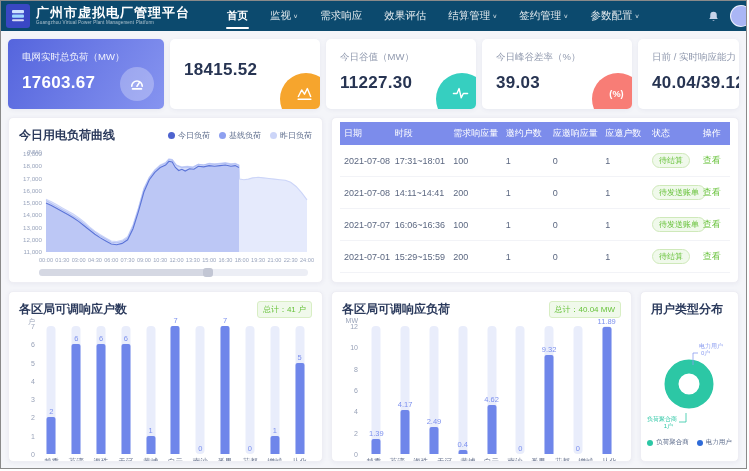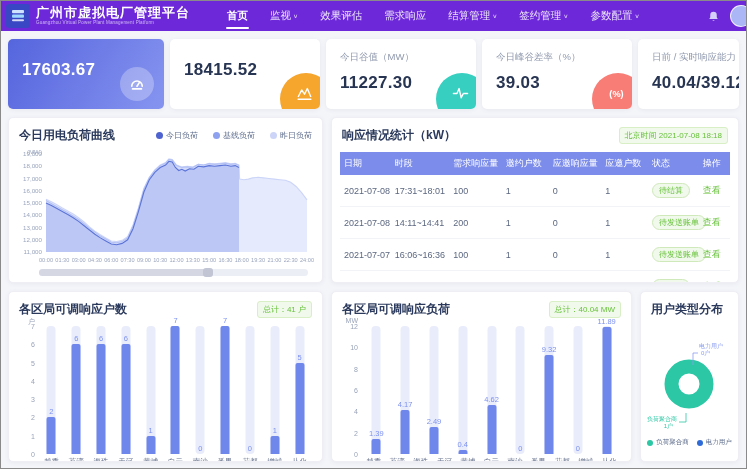--- a/index.html
+++ b/index.html
@@ -1,21 +1,21 @@
 <!DOCTYPE html>
 <html><head>
 <meta charset="utf-8">
 <style>
   * { margin:0; padding:0; box-sizing:border-box; }
   html,body { background:#fff; }
   body { font-family:"Liberation Sans","DejaVu Sans",sans-serif; }
   .app { position:relative; width:747px; height:469px; border:1px solid #8a8a8a; background:#f4f5f9; overflow:hidden; }
 
   
-  .topbar { height:30px; background:#6d28d9; display:flex; align-items:center; padding:0 8px 0 5px; position:relative; }
+  .topbar { height:30px; background:#0c4a6e; display:flex; align-items:center; padding:0 8px 0 5px; position:relative; }
   .logo { width:24px; height:24px; border-radius:3px; background:#3947c4; display:flex; align-items:center; justify-content:center; flex:0 0 auto; }
   .brand { margin-left:6px; line-height:1; flex:0 0 auto; }
   .brand-title { color:#fff; font-size:13px; font-weight:bold; letter-spacing:1px; }
   .brand-sub { color:rgba(255,255,255,.65); font-size:4.5px; margin-top:2px; letter-spacing:.2px; }
   nav.mainnav { display:flex; align-items:stretch; height:100%; margin-left:26px; }
   .nav-item { display:flex; align-items:center; gap:2px; color:rgba(255,255,255,.88); font-size:10.5px; padding:0 11px; cursor:pointer; position:relative; }
   .nav-item .caret { font-size:7px; color:rgba(255,255,255,.75); transform:scaleY(.8); }
   .nav-item.active { color:#fff; font-weight:bold; }
   .nav-item.active::after { content:""; position:absolute; left:10px; right:10px; bottom:2px; height:2px; background:#fff; border-radius:1px; }
   .topbar-right { margin-left:auto; display:flex; align-items:center; gap:10px; }
@@ -40,21 +40,21 @@
   
   .mid-row { display:flex; gap:8px; margin:8px 7px 0; height:166px; }
   .bot-row { display:flex; gap:8px; margin:8px 7px 0; height:171px; }
   .panel { background:#fff; border:1px solid #eeeef4; border-radius:5px; box-shadow:0 1px 4px rgba(80,90,140,.07); overflow:hidden; }
   .panel-head { display:flex; align-items:center; justify-content:space-between; padding:9px 10px 4px; }
   .panel-title { font-size:12px; font-weight:bold; color:#2b3a5c; white-space:nowrap; }
   .green-badge { background:#f0f9eb; border:1px solid #d8eec4; color:#67c23a; font-size:8px; padding:2px 5px; border-radius:3px; white-space:nowrap; overflow:hidden; max-width:118px; }
 
   
   #load-panel { flex:0 0 315px; }
-  .legend { display:flex; gap:15px; align-items:flex-end; }
+  .legend { display:flex; gap:9px; align-items:flex-end; }
   .legend-item { display:flex; align-items:center; gap:3px; font-size:8px; color:#5a6a8a; cursor:pointer; }
   .legend-dot { width:7px; height:7px; border-radius:50%; }
   #load-svg { display:block; margin:0 auto; }
   .dz-track { position:relative; height:7px; margin:3px 14px 0 30px; background:#eceef5; border-radius:4px; cursor:pointer; }
   .dz-sel { position:absolute; left:0; top:0; height:100%; width:63%; background:#d5d8e3; border-radius:4px; }
   .dz-handle { position:absolute; top:-1px; left:calc(63% - 5px); width:10px; height:9px; background:#c2c6d4; border-radius:3px; cursor:ew-resize; }
 
   
   #resp-panel { flex:1 1 auto; display:flex; flex-direction:column; }
   table.resp { width:calc(100% - 16px); margin:4px 8px 0; border-collapse:collapse; table-layout:fixed; }
@@ -103,24 +103,24 @@
     </div>
     <nav class="mainnav" id="mainnav">
         <div class="nav-item active">
           <span>首页</span>
         </div>
         <div class="nav-item">
           <span>监视</span>
           <span class="caret">∨</span>
         </div>
         <div class="nav-item">
+          <span>需求响应</span>
+        </div>
+        <div class="nav-item">
           <span>效果评估</span>
-        </div>
-        <div class="nav-item">
-          <span>需求响应</span>
         </div>
         <div class="nav-item">
           <span>结算管理</span>
           <span class="caret">∨</span>
         </div>
         <div class="nav-item">
           <span>签约管理</span>
           <span class="caret">∨</span>
         </div>
         <div class="nav-item">
@@ -132,20 +132,21 @@
       <svg class="bell" viewBox="0 0 16 16">
         <path d="M8 2a4 4 0 0 0-4 4v3l-1.2 2h10.4L12 9V6a4 4 0 0 0-4-4z" fill="#e7ebff"></path>
         <path d="M6.6 12.2a1.5 1.5 0 0 0 2.8 0z" fill="#e7ebff"></path>
       </svg>
       <div class="avatar"></div>
     </div>
   </header>
 
   <div class="kpi-row">
     <div class="kpi primary">
+      <div class="kpi-label">电网实时总负荷（MW）</div>
       <div class="kpi-value">17603.67</div>
       <div class="kpi-badge">
         <svg width="18" height="18" viewBox="0 0 24 24">
           <path d="M5 15a7 7 0 0 1 14 0" fill="none" stroke="#fff" stroke-width="2.2" stroke-linecap="round"></path>
           <line x1="12" y1="15" x2="15.5" y2="9.5" stroke="#fff" stroke-width="2.2" stroke-linecap="round"></line>
           <line x1="6" y1="18.5" x2="18" y2="18.5" stroke="#fff" stroke-width="2.2" stroke-linecap="round"></line>
         </svg>
       </div>
     </div>
 
@@ -236,24 +237,20 @@
           <path d="M30.0 55.0 L35.4 57.5 L40.9 60.5 L46.3 63.6 L51.8 66.6 L57.2 69.7 L62.6 73.4 L68.1 77.7 L73.5 82.0 L78.9 86.2 L84.4 89.9 L89.8 93.0 L95.3 96.0 L100.7 96.7 L106.1 95.4 L111.6 91.8 L117.0 80.7 L122.4 63.6 L127.9 44.0 L133.3 31.7 L138.8 24.4 L144.2 19.5 L149.6 17.0 L152.9 13.3 L156.2 14.0 L159.4 19.5 L162.7 22.5 L165.9 21.3 L169.2 23.1 L173.5 20.7 L177.9 21.3 L182.3 18.3 L187.7 18.9 L193.1 17.6 L198.6 18.3 L204.0 17.6 L209.4 17.0 L214.9 18.3 L219.2 17.6 L223.0 19.5 L223.0 104.0 L30.0 104.0 Z" fill="rgba(170,184,243,0.55)" stroke="none"></path>
           <path d="M30.0 55.0 L35.4 57.5 L40.9 60.5 L46.3 63.6 L51.8 66.6 L57.2 69.7 L62.6 73.4 L68.1 77.7 L73.5 82.0 L78.9 86.2 L84.4 89.9 L89.8 93.0 L95.3 96.0 L100.7 96.7 L106.1 95.4 L111.6 91.8 L117.0 80.7 L122.4 63.6 L127.9 44.0 L133.3 31.7 L138.8 24.4 L144.2 19.5 L149.6 17.0 L152.9 13.3 L156.2 14.0 L159.4 19.5 L162.7 22.5 L165.9 21.3 L169.2 23.1 L173.5 20.7 L177.9 21.3 L182.3 18.3 L187.7 18.9 L193.1 17.6 L198.6 18.3 L204.0 17.6 L209.4 17.0 L214.9 18.3 L219.2 17.6 L223.0 19.5 " fill="none" stroke="#5b74d8" stroke-width="1.1"></path>
         </svg>
       <div class="dz-track">
         <div class="dz-sel"></div>
         <div class="dz-handle"></div>
       </div>
     </section>
 
     <section class="panel" id="resp-panel">
-      <div class="panel-head">
-        <div class="panel-title">响应情况统计（kW）</div>
-        <div class="green-badge">北京时间 2021-07-08 18:18</div>
-      </div>
       <table class="resp">
         <thead>
             <tr id="resp-head">
               <th style="width: 13%;">日期</th>
               <th style="width: 15%;">时段</th>
               <th style="width: 13.5%;">需求响应量</th>
               <th style="width: 12%;">邀约户数</th>
               <th style="width: 13.5%;">应邀响应量</th>
               <th style="width: 12%;">应邀户数</th>
               <th style="width: 13%;">状态</th>

